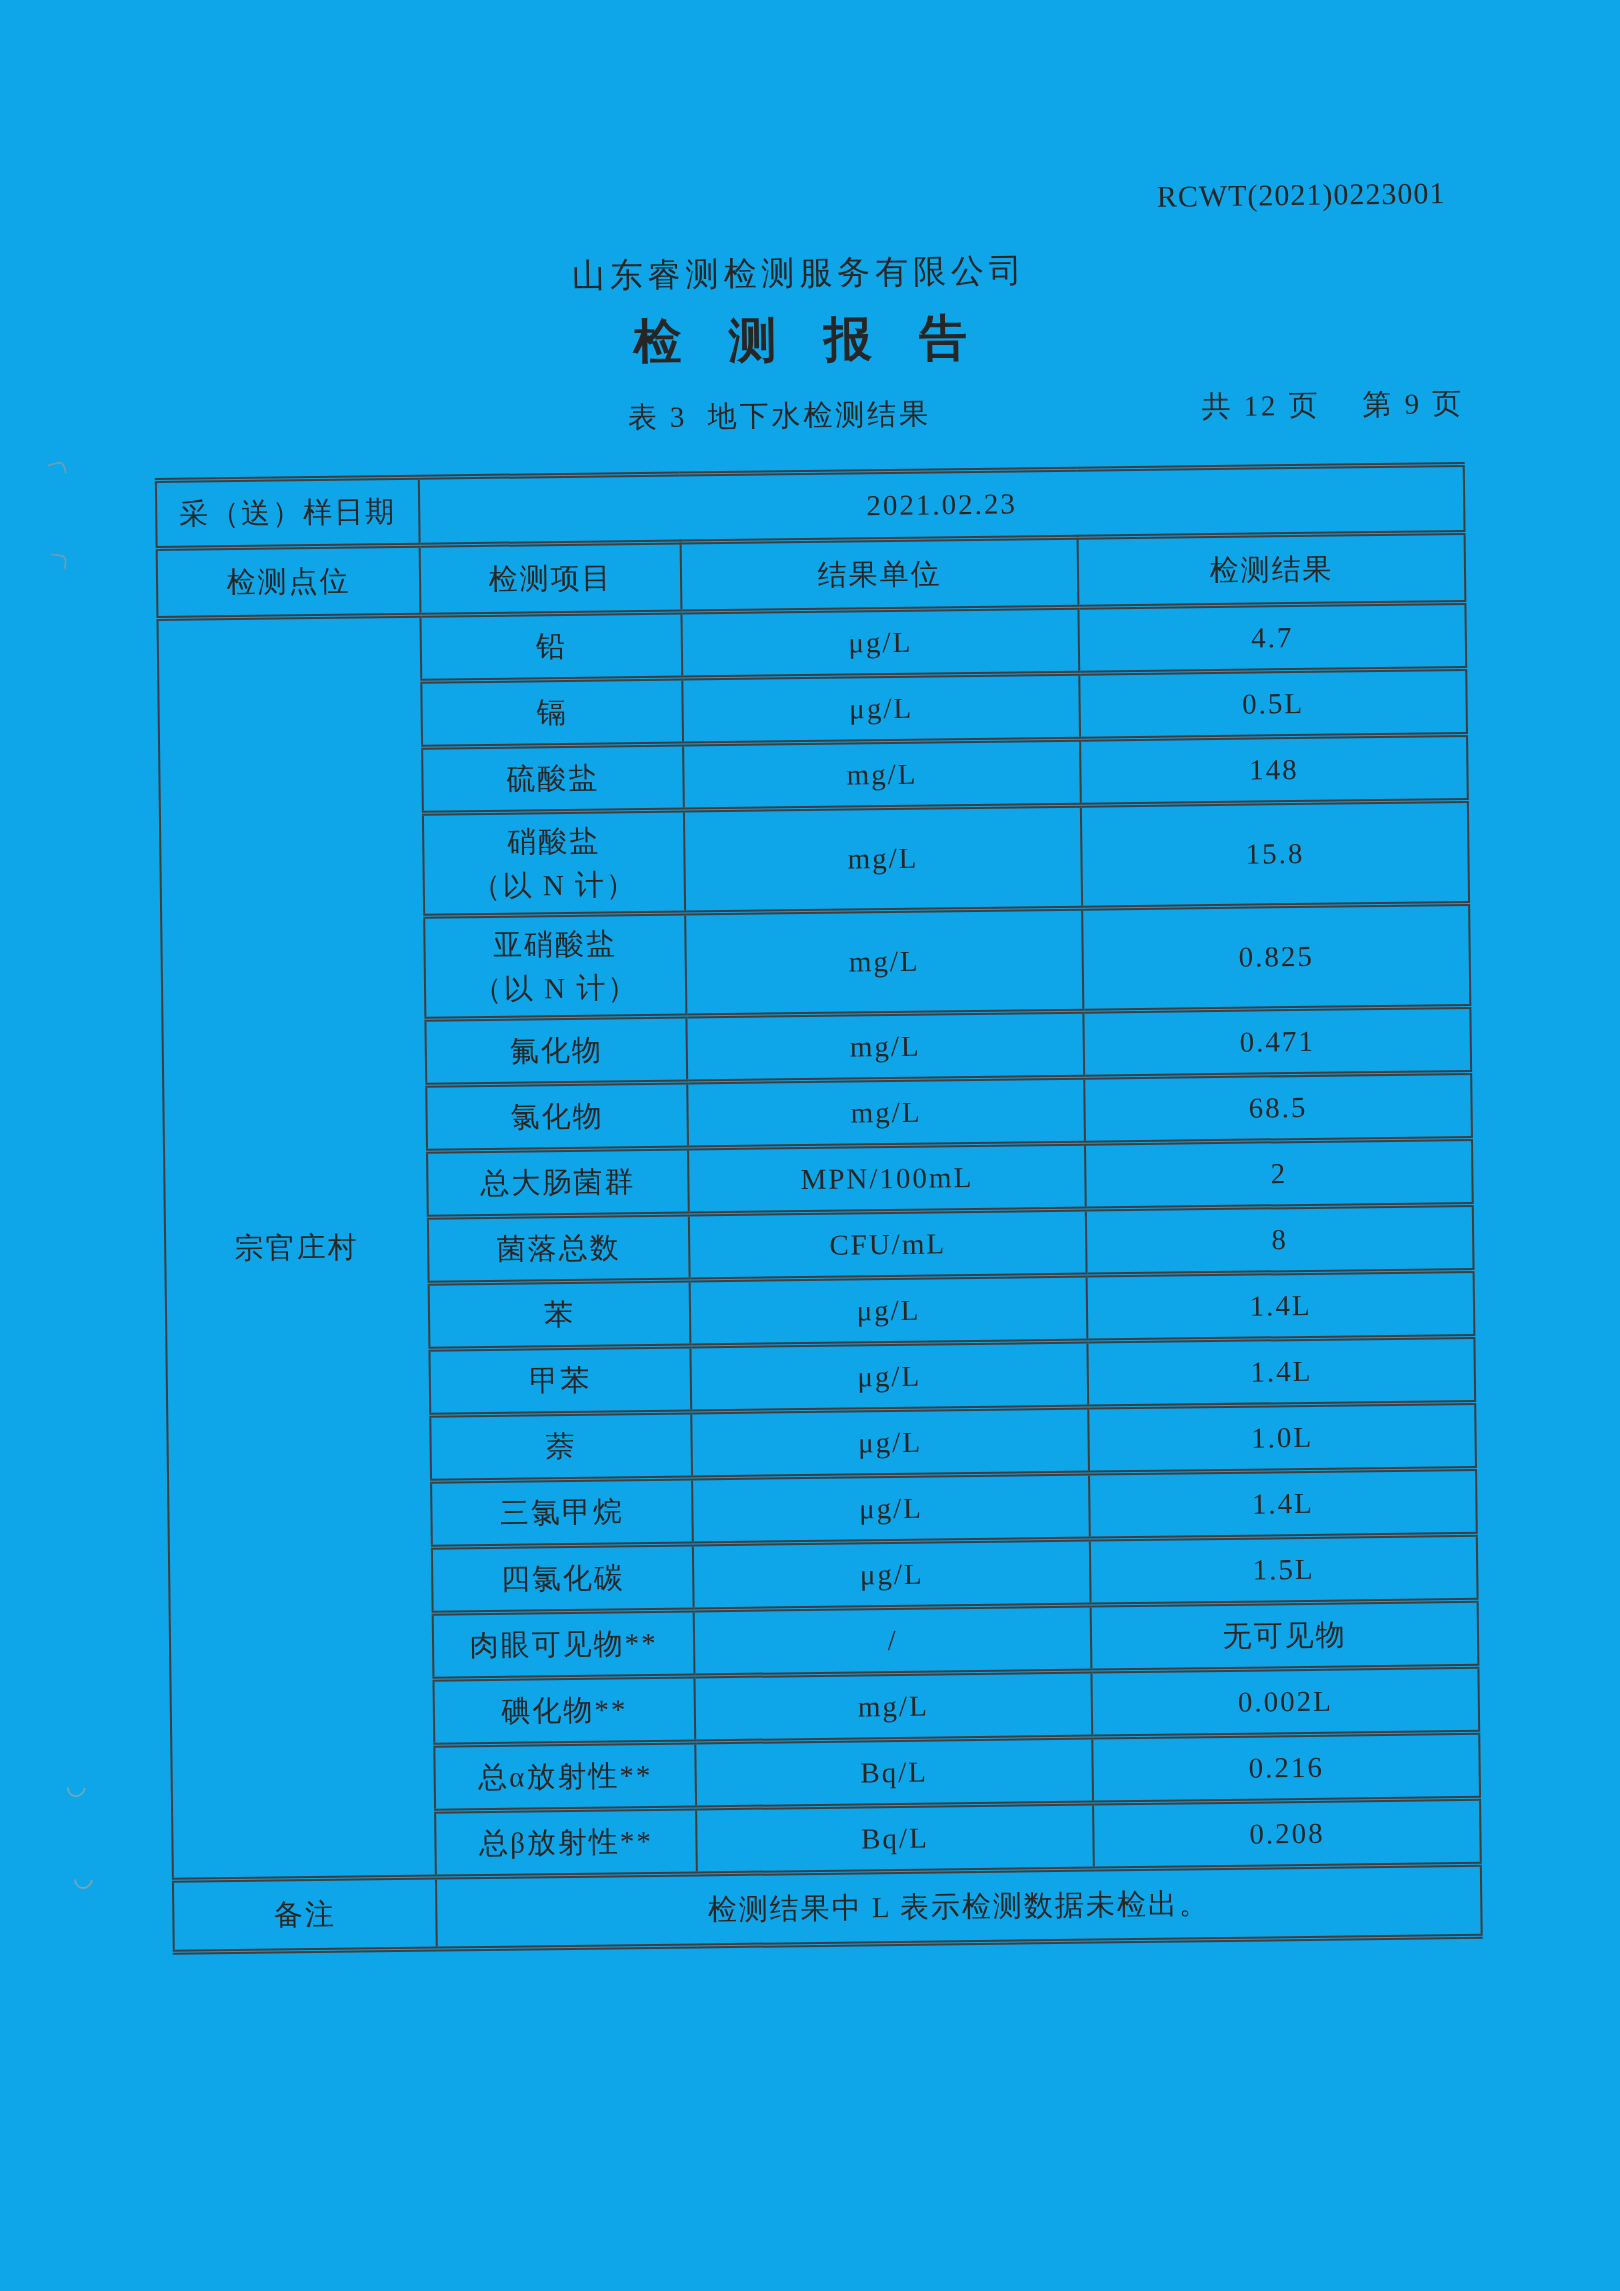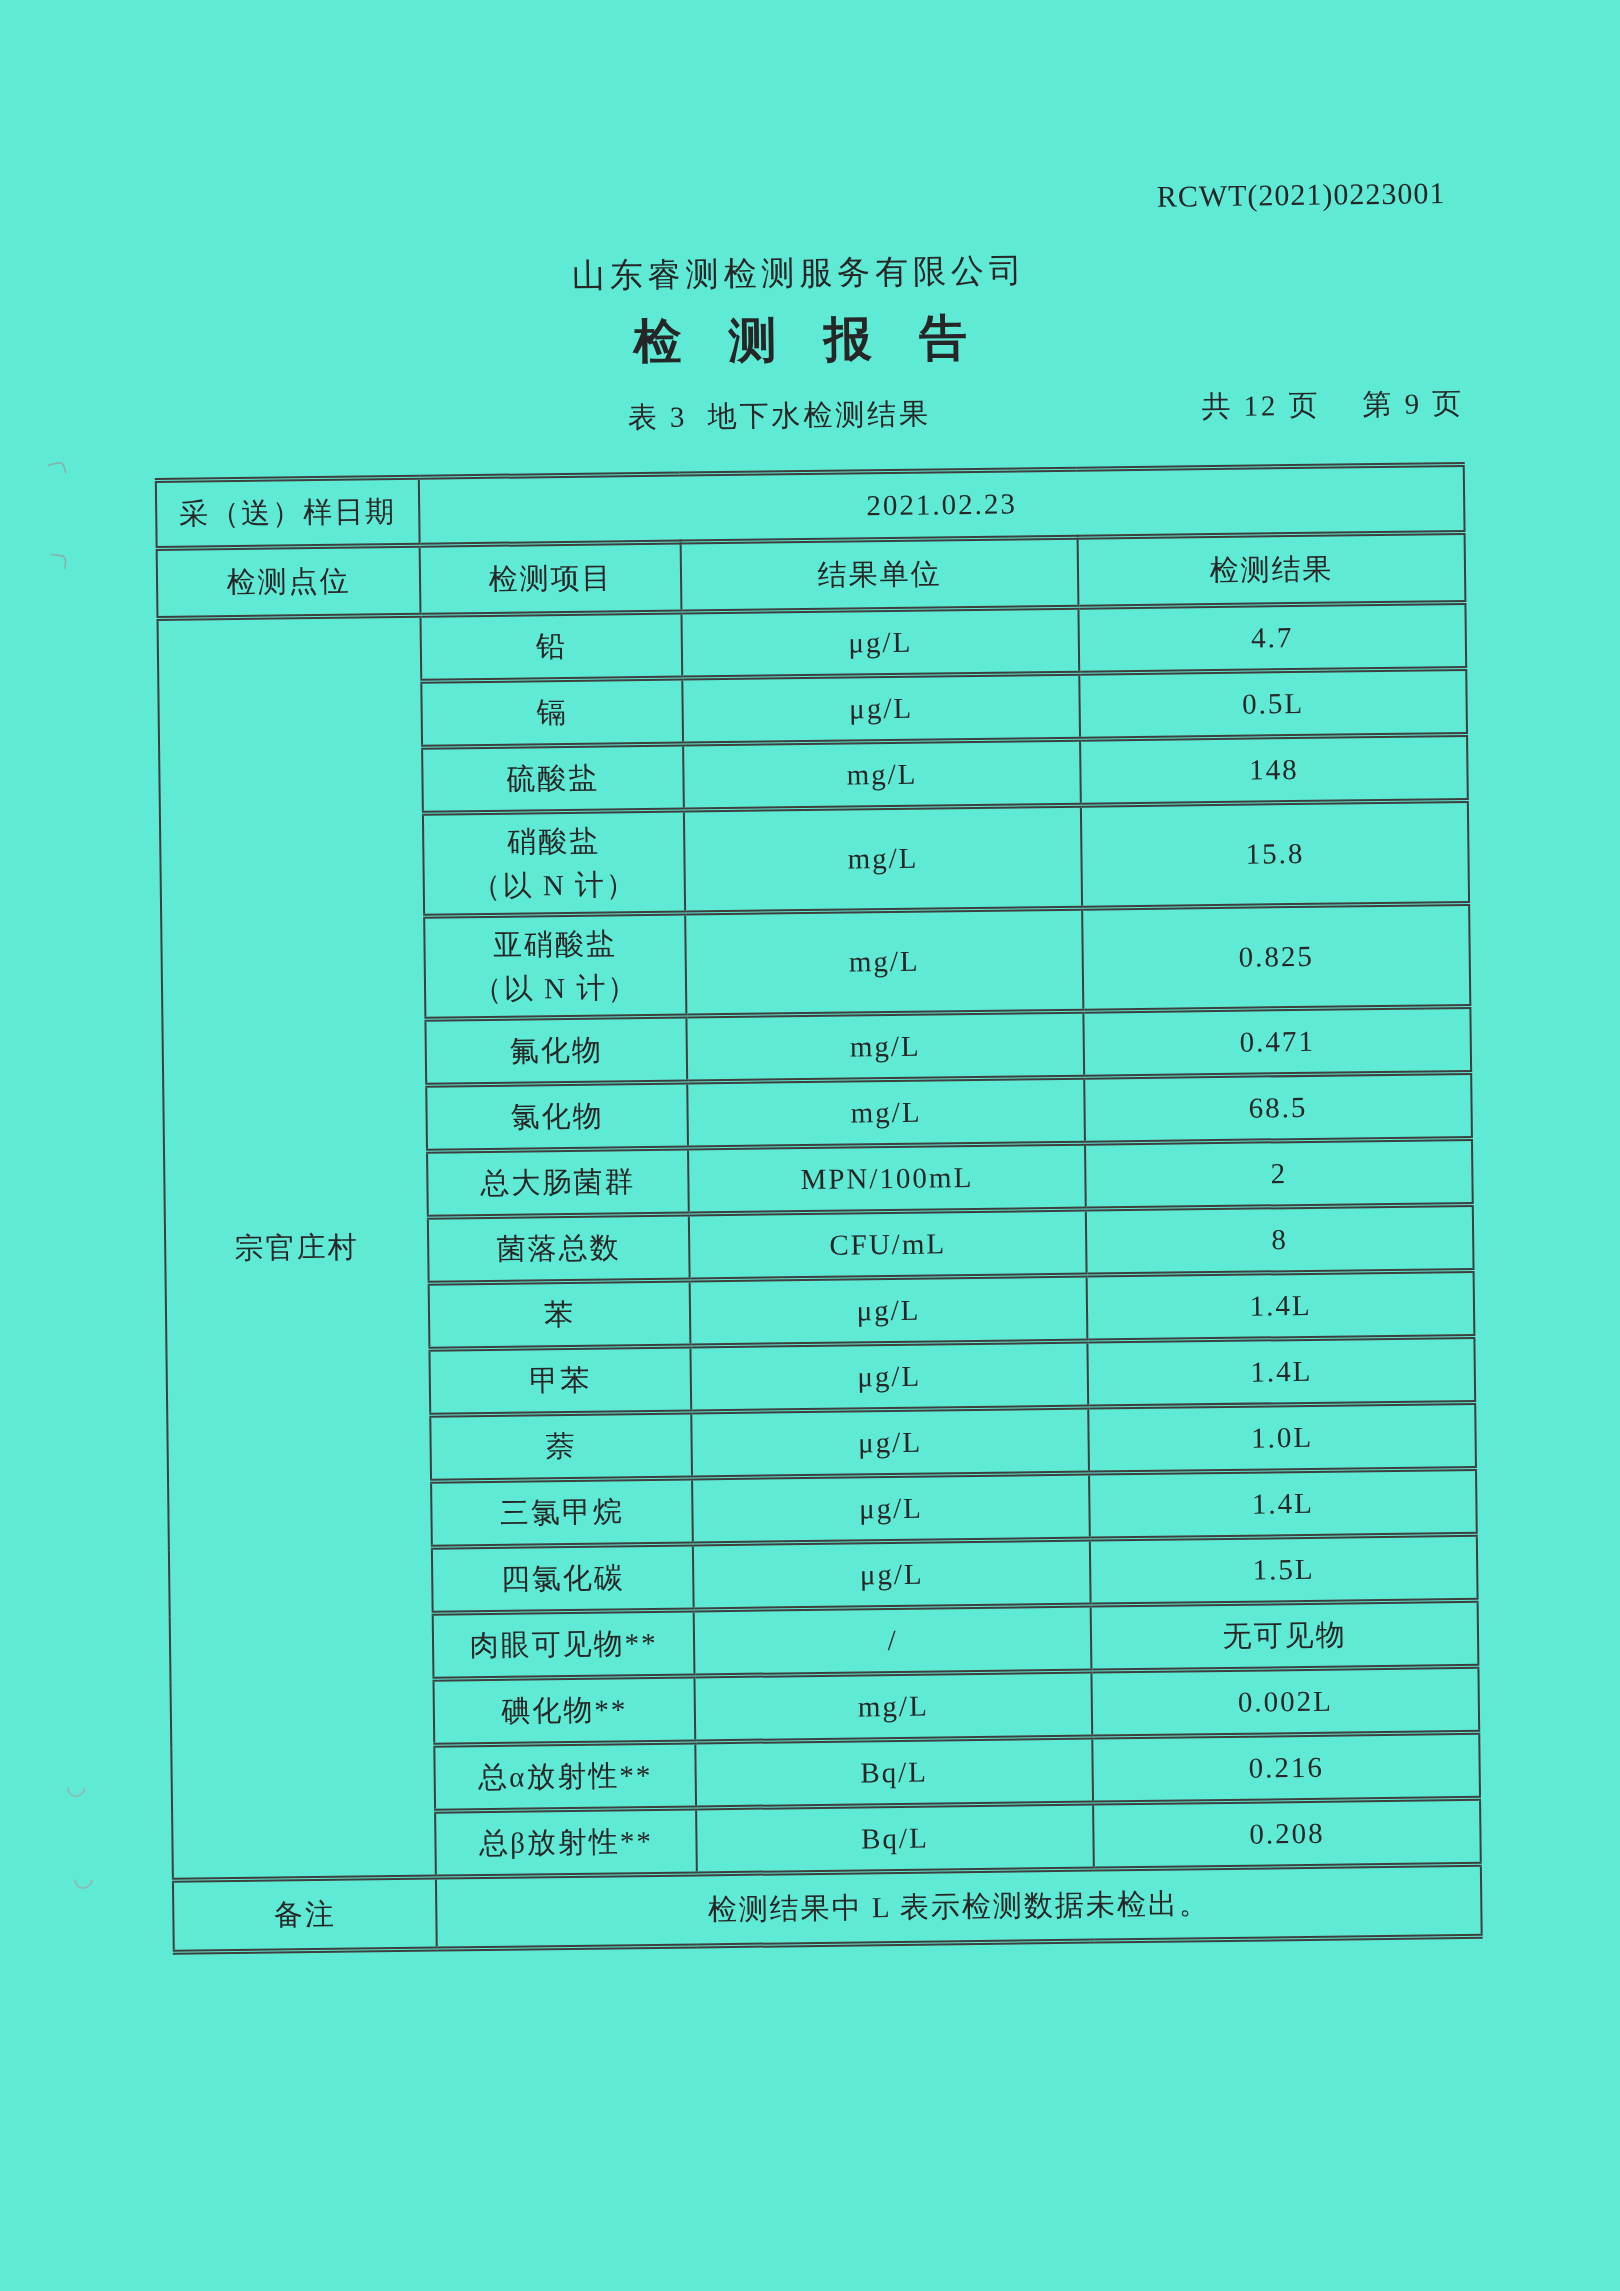--- a/index.html
+++ b/index.html
@@ -1,20 +1,20 @@
 <!DOCTYPE html>
 <html><head>
 <meta charset="utf-8">
 <style>
   html, body { margin: 0; padding: 0; background: #ffffff; }
   .page {
     position: relative;
     width: 1620px;
     height: 2292px;
-    background: #5eead4;
+    background: #0ea5e9;
     overflow: hidden;
     font-family: "Liberation Serif", "DejaVu Serif", serif;
     color: #262626;
   }
   .tilt {
     position: absolute;
     left: 0; top: 0; right: 0; bottom: 0;
     transform: rotate(-0.7deg);
     transform-origin: 50% 50%;
   }

